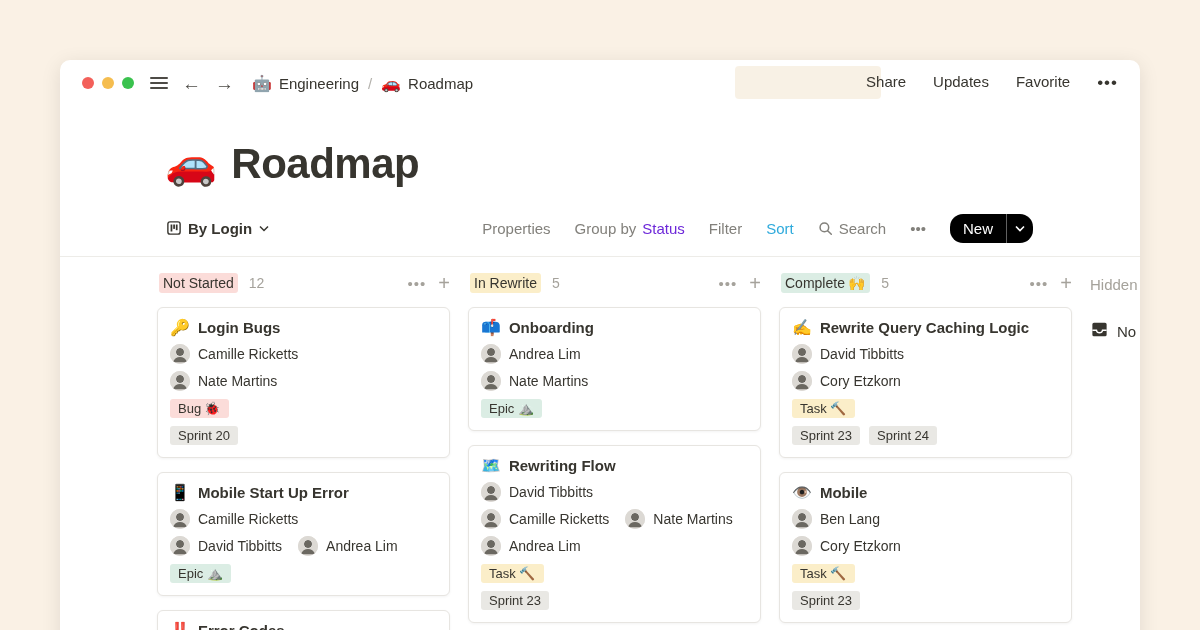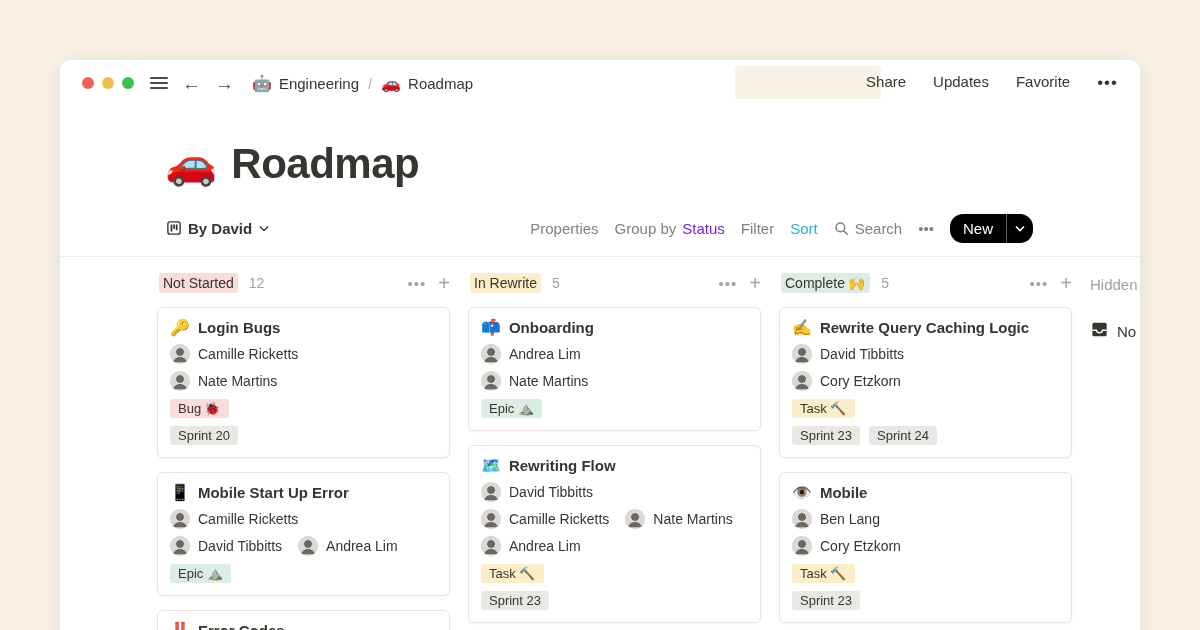--- a/index.html
+++ b/index.html
@@ -27,21 +27,21 @@
 
   
   .page { padding-left:97px; }
   .page-title { display:flex; align-items:center; gap:14px; margin-top:34px; padding-left:8px; }
   .page-title .emoji { font-size:42px; line-height:1; }
   .page-title h1 { font-size:42px; font-weight:700; color:#37352F; letter-spacing:-0.5px; }
 
   
   .view-toolbar { display:flex; align-items:center; margin-top:22px; padding:0 107px 0 10px; height:36px; }
   .view-switcher { display:flex; align-items:center; gap:7px; font-size:15px; font-weight:700; color:#37352F; }
-  .view-menu { margin-left:auto; display:flex; align-items:center; gap:16px; font-size:15px; color:#82807B; }
+  .view-menu { margin-left:auto; display:flex; align-items:center; gap:24px; font-size:15px; color:#82807B; }
   .view-menu .dark { color:#6d28d9; }
   .menu-item { display:flex; align-items:center; gap:6px; white-space:nowrap; }
   .new-btn { display:flex; align-items:stretch; border-radius:4px; overflow:hidden; color:#fff; font-size:15px; }
   .new-btn .label { padding:6px 13px; font-weight:500; }
   .new-btn .chev { display:flex; align-items:center; justify-content:center; width:27px; border-left:1px solid rgba(255,255,255,0.38); }
   .divider { height:1px; background:#EDECE8; margin-top:10px; }
 
   
   .board { display:flex; gap:18px; margin-top:16px; align-items:flex-start; }
   .column { width:293px; flex:0 0 293px; }
@@ -111,21 +111,21 @@
       </div>
 
       <div class="view-toolbar">
         <div class="view-switcher">
           <svg width="14" height="14" viewBox="0 0 16 16">
             <rect x="1" y="1" width="14" height="14" rx="2.5" fill="none" stroke="#37352F" stroke-width="1.6"></rect>
             <rect x="4.1" y="4" width="2" height="8" fill="#37352F"></rect>
             <rect x="7.1" y="4" width="2" height="5" fill="#37352F"></rect>
             <rect x="10.1" y="4" width="2" height="6.5" fill="#37352F"></rect>
           </svg>
-          <span>By David</span>
+          <span>By Login</span>
           <svg width="10" height="7" viewBox="0 0 10 7">
             <polyline points="1,1.5 5,5.5 9,1.5" fill="none" stroke="#37352F" stroke-width="1.5"></polyline>
           </svg>
         </div>
         <div class="view-menu">
           <span class="menu-item">Properties</span>
           <span class="menu-item">
             <span>Group by</span>
             <span class="dark">Status</span>
           </span>

